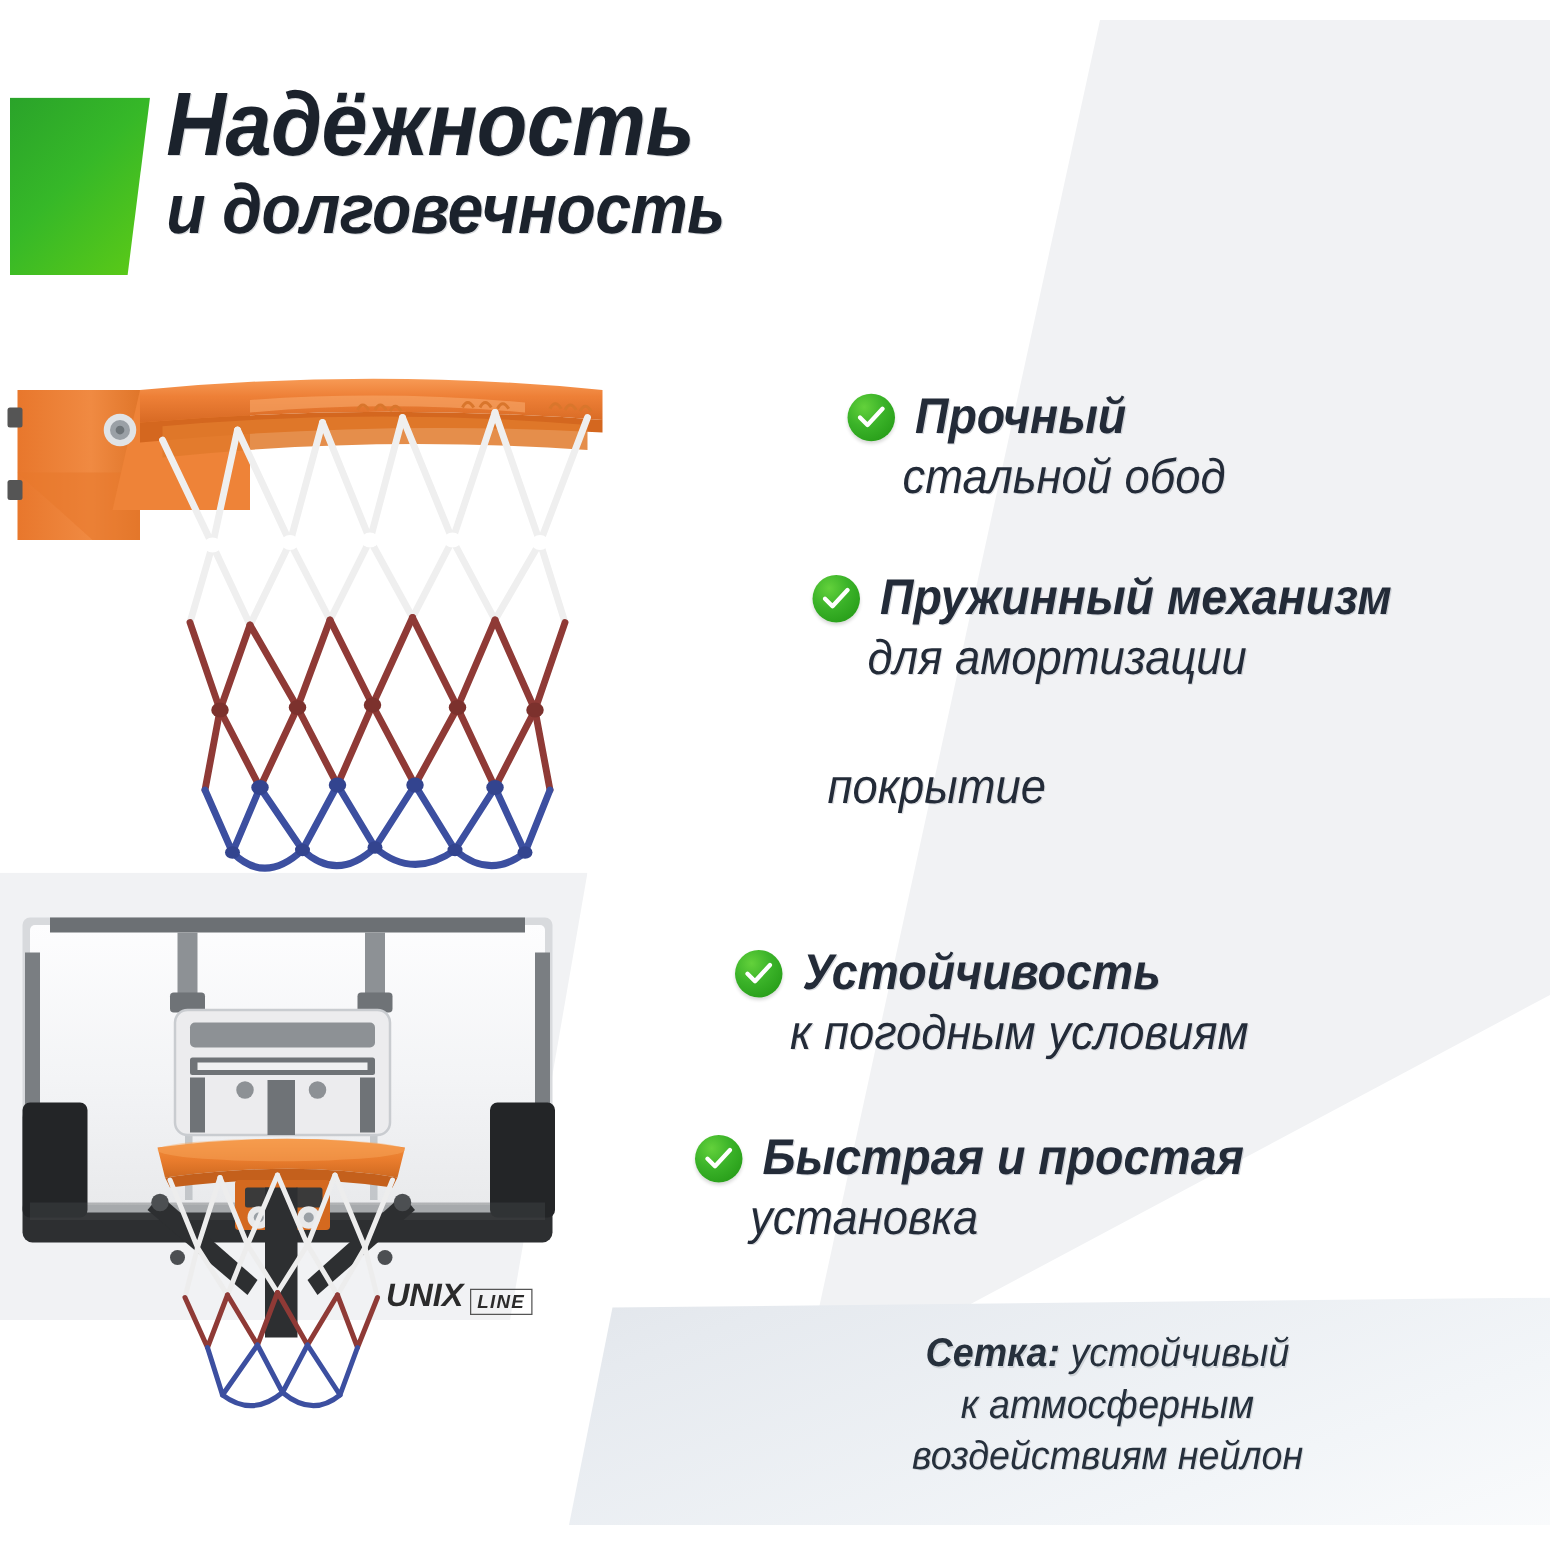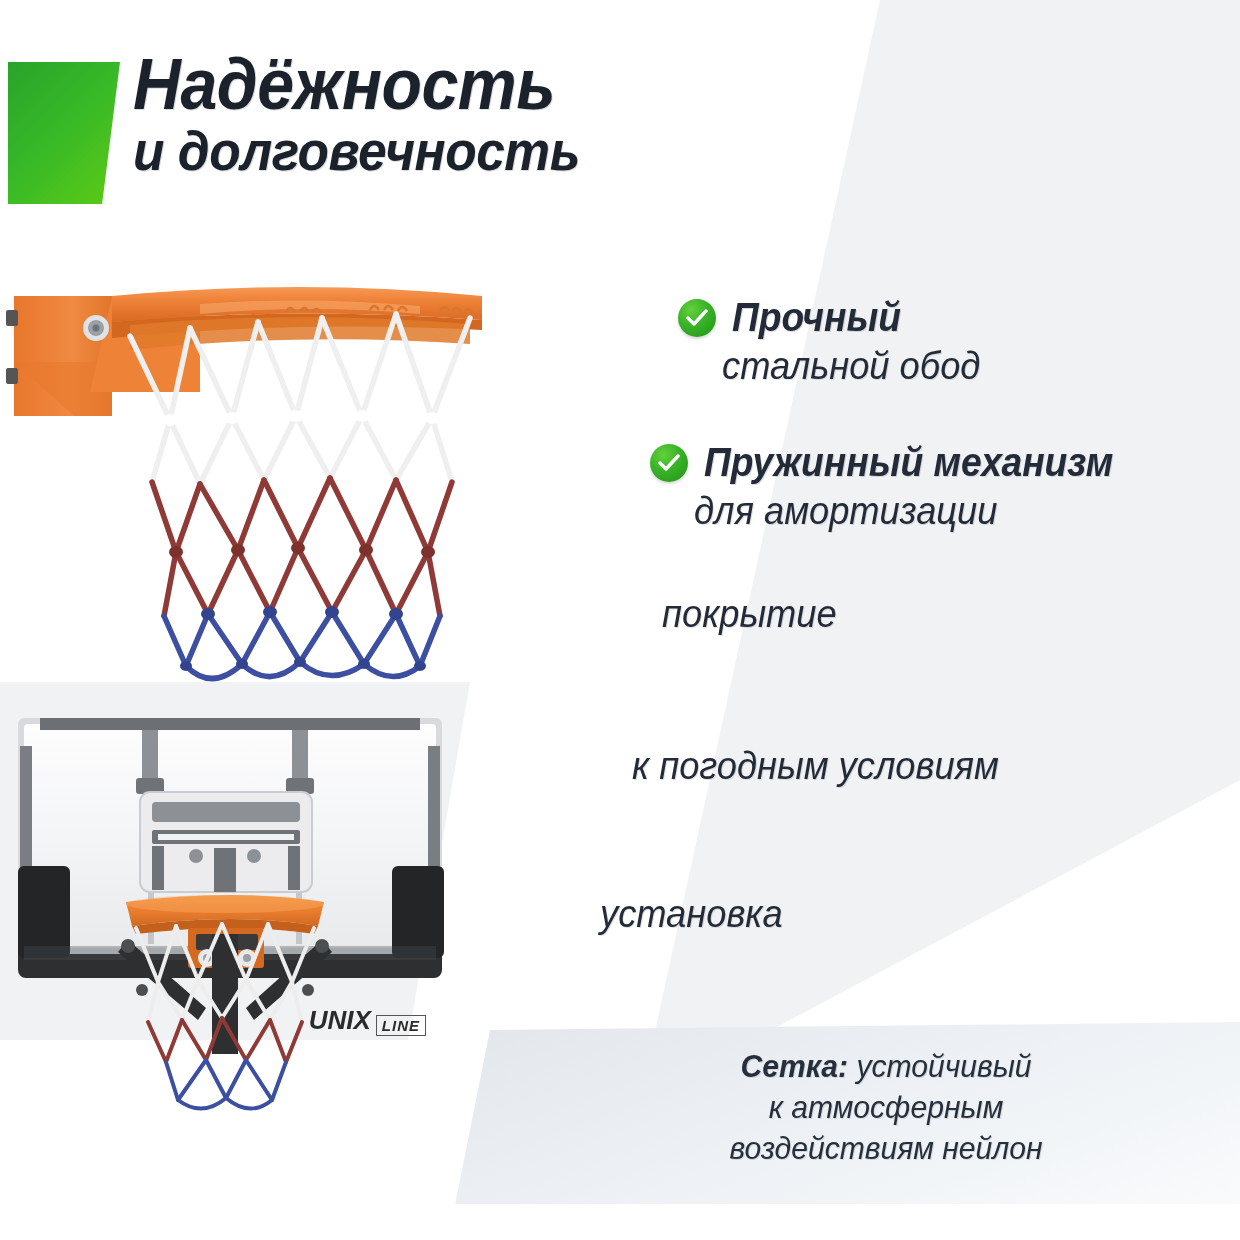--- a/index.html
+++ b/index.html
@@ -3,21 +3,21 @@
 <meta charset="utf-8">
 <title>UNIX Line — Надёжность и долговечность</title>
 <style>
   html,body{margin:0;padding:0;}
   body{
     width:1240px;height:1240px;
     background:#ffffff;
     font-family:"Liberation Sans","DejaVu Sans",sans-serif;
     overflow:hidden;
   }
-  .stage{position:relative;width:1240px;height:1204px;overflow:hidden;background:#fff;}
+  .stage{position:relative;width:1240px;height:1204px;overflow:hidden;background:#fff;margin-top:16px;}
 
   
   .bg-diagonal{
     position:absolute;
     left:0;top:0;width:1240px;height:1100px;
     background:#f1f2f4;
     clip-path:polygon(1240px 0px, 1240px 780px, 640px 1100px, 880px 0px);
     z-index:0;
   }
   .bg-left-panel{
@@ -372,24 +372,40 @@
         <span class="t1">Пружинный механизм</span>
       </div>
       <span class="t2">для амортизации</span>
     </div>
 
     <div class="feat f2">
       <span class="t2">покрытие</span>
     </div>
 
     <div class="feat f3">
+      <div class="row1">
+        <span class="tick">
+          <svg width="22" height="20" viewBox="0 0 22 20">
+              <path d="M2 10 L8 16 L20 3" fill="none" stroke="#ffffff" stroke-width="3.4" stroke-linecap="round" stroke-linejoin="round"></path>
+            </svg>
+        </span>
+        <span class="t1">Устойчивость</span>
+      </div>
       <span class="t2">к погодным условиям</span>
     </div>
 
     <div class="feat f4">
+      <div class="row1">
+        <span class="tick">
+          <svg width="22" height="20" viewBox="0 0 22 20">
+              <path d="M2 10 L8 16 L20 3" fill="none" stroke="#ffffff" stroke-width="3.4" stroke-linecap="round" stroke-linejoin="round"></path>
+            </svg>
+        </span>
+        <span class="t1">Быстрая и простая</span>
+      </div>
       <span class="t2">установка</span>
     </div>
 
   </div>
 
   <div class="callout"></div>
   <div class="callout-text">
     <span class="cl"><b>Сетка:</b><span> устойчивый</span></span>
     <span class="cl">к атмосферным</span>
     <span class="cl">воздействиям нейлон</span>

